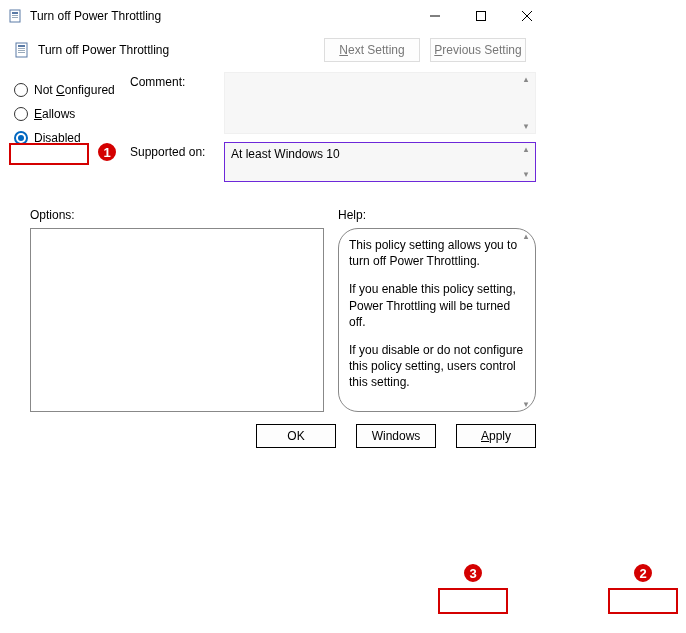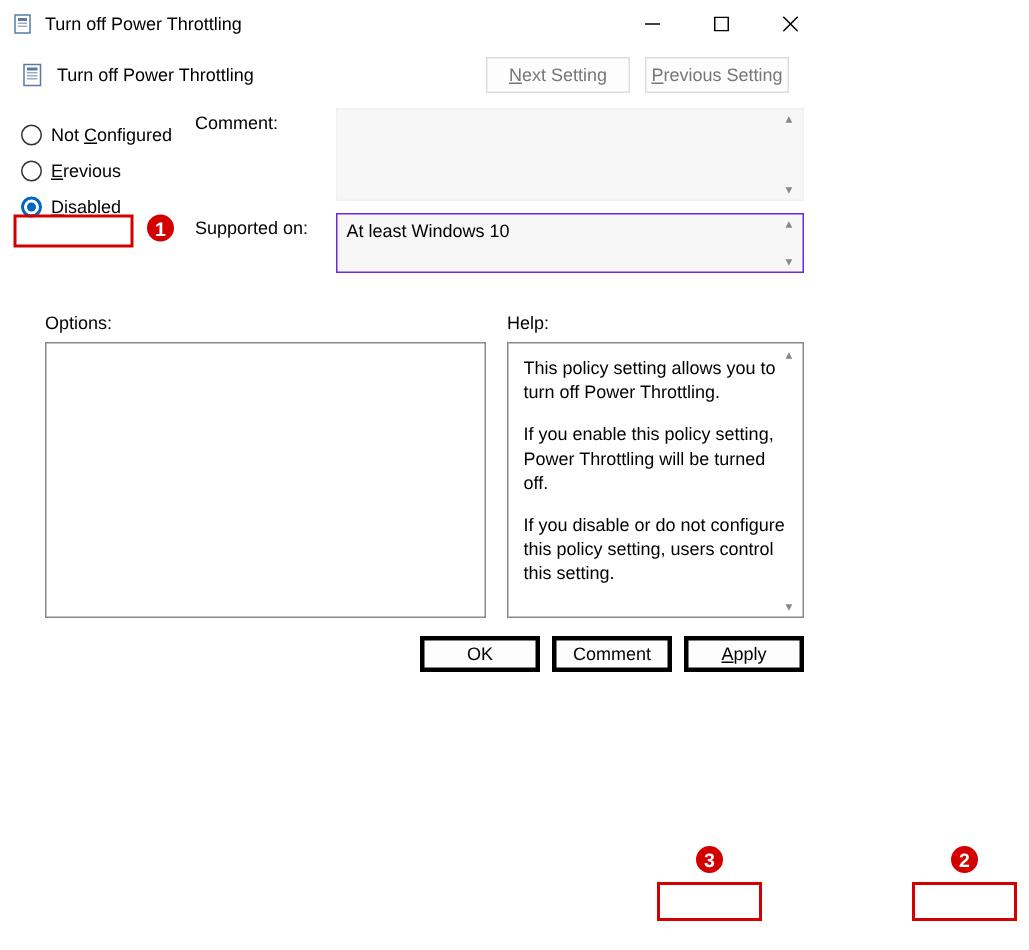--- a/index.html
+++ b/index.html
@@ -33,27 +33,27 @@
   .textarea { flex:1; height: 62px; background:#f7f7f7; border:1px solid #f0f0f0; position:relative; }
   .supported { flex:1; height:40px; background:#f7f7f7; border:1px solid #6d28d9; padding:4px 6px; position:relative; }
   .scroll-arrows { position:absolute; right:2px; top:2px; bottom:2px; width:14px; display:flex; flex-direction:column; justify-content:space-between; color:#888;}
   .scroll-arrows .arr { font-size:9px; line-height:9px; text-align:center; }
 
   .two-col { display:flex; padding: 18px 14px 0 14px; gap: 14px; }
   .col-left { width: 294px; display:flex; flex-direction:column;margin-left:16px;}
   .col-right { flex:1; display:flex; flex-direction:column;}
   .col-title { margin-bottom: 6px; }
   .panel { flex:1; border:1px solid #888; background:#fff; height:304px; overflow:hidden; position:relative;}
-  .col-right .panel { padding: 8px 10px; }
+  .col-right .panel { padding: 8px 10px; border-radius: 20px; }
   .help-text p { margin:0 0 12px 0; line-height:1.35; }
   .panel .vscroll { position:absolute; right:2px; top:2px; bottom:2px; width:14px; display:flex; flex-direction:column; justify-content:space-between;}
   .panel .vscroll .arr{ font-size:9px; color:#888; text-align:center;}
 
   .footer { display:flex; justify-content:flex-end; gap:8px; padding: 12px 14px 0 14px; }
-  .btn { width:80px; height:24px; border:3px solid #000000; background:#fdfdfd; font-size:12px; display:flex;align-items:center;justify-content:center; }
+  .btn { width:80px; height:24px; border:1px solid #000000; background:#fdfdfd; font-size:12px; display:flex;align-items:center;justify-content:center;margin-left:12px; }
   .btn u { text-decoration: underline; }
 
   
   .anno-box { position:absolute; border:2px solid #d40000; pointer-events:none; }
   .anno-badge { position:absolute; width:22px; height:22px; border-radius:50%; background:#d40000; border:2px solid #fff; color:#fff; font-weight:bold; font-size:13px; display:flex; align-items:center; justify-content:center; pointer-events:none; }
   .wrap { position:relative; width:550px; height:633px; }
 </style>
 </head>
 <body>
 <div class="wrap">
@@ -110,21 +110,21 @@
   </div>
 
   <div class="midrow">
     <div class="radios">
       <div class="radio-row">
         <span class="radio-circle"></span>
         <span class="radio-label"><span>Not </span><u>C</u><span>onfigured</span></span>
       </div>
       <div class="radio-row">
         <span class="radio-circle"></span>
-        <span class="radio-label"><u>E</u><span>revious</span></span>
+        <span class="radio-label"><u>E</u><span>allows</span></span>
       </div>
       <div class="radio-row">
         <span class="radio-circle selected"></span>
         <span class="radio-label"><u>D</u><span>isabled</span></span>
       </div>
     </div>
     <div class="rt-col">
       <div class="labeled-row">
         <div class="row-label">Comment:</div>
         <div class="textarea">
@@ -167,21 +167,21 @@
           </div>
       </div>
     </div>
   </div>
 
   <div class="footer">
     <div class="btn">
         <span>OK</span>
       </div>
     <div class="btn">
-        <span>Comment</span>
+        <span>Windows</span>
       </div>
     <div class="btn">
         <span><u>A</u><span>pply</span></span>
       </div>
   </div>
 
   <div class="anno-box" style="left:9px; top:143px; width:80px; height:22px;"></div>
   <div class="anno-badge" style="left:96px; top:141px;">1</div>
 
   <div class="anno-box" style="left:608px; top:588px; width:70px; height:26px;"></div>

